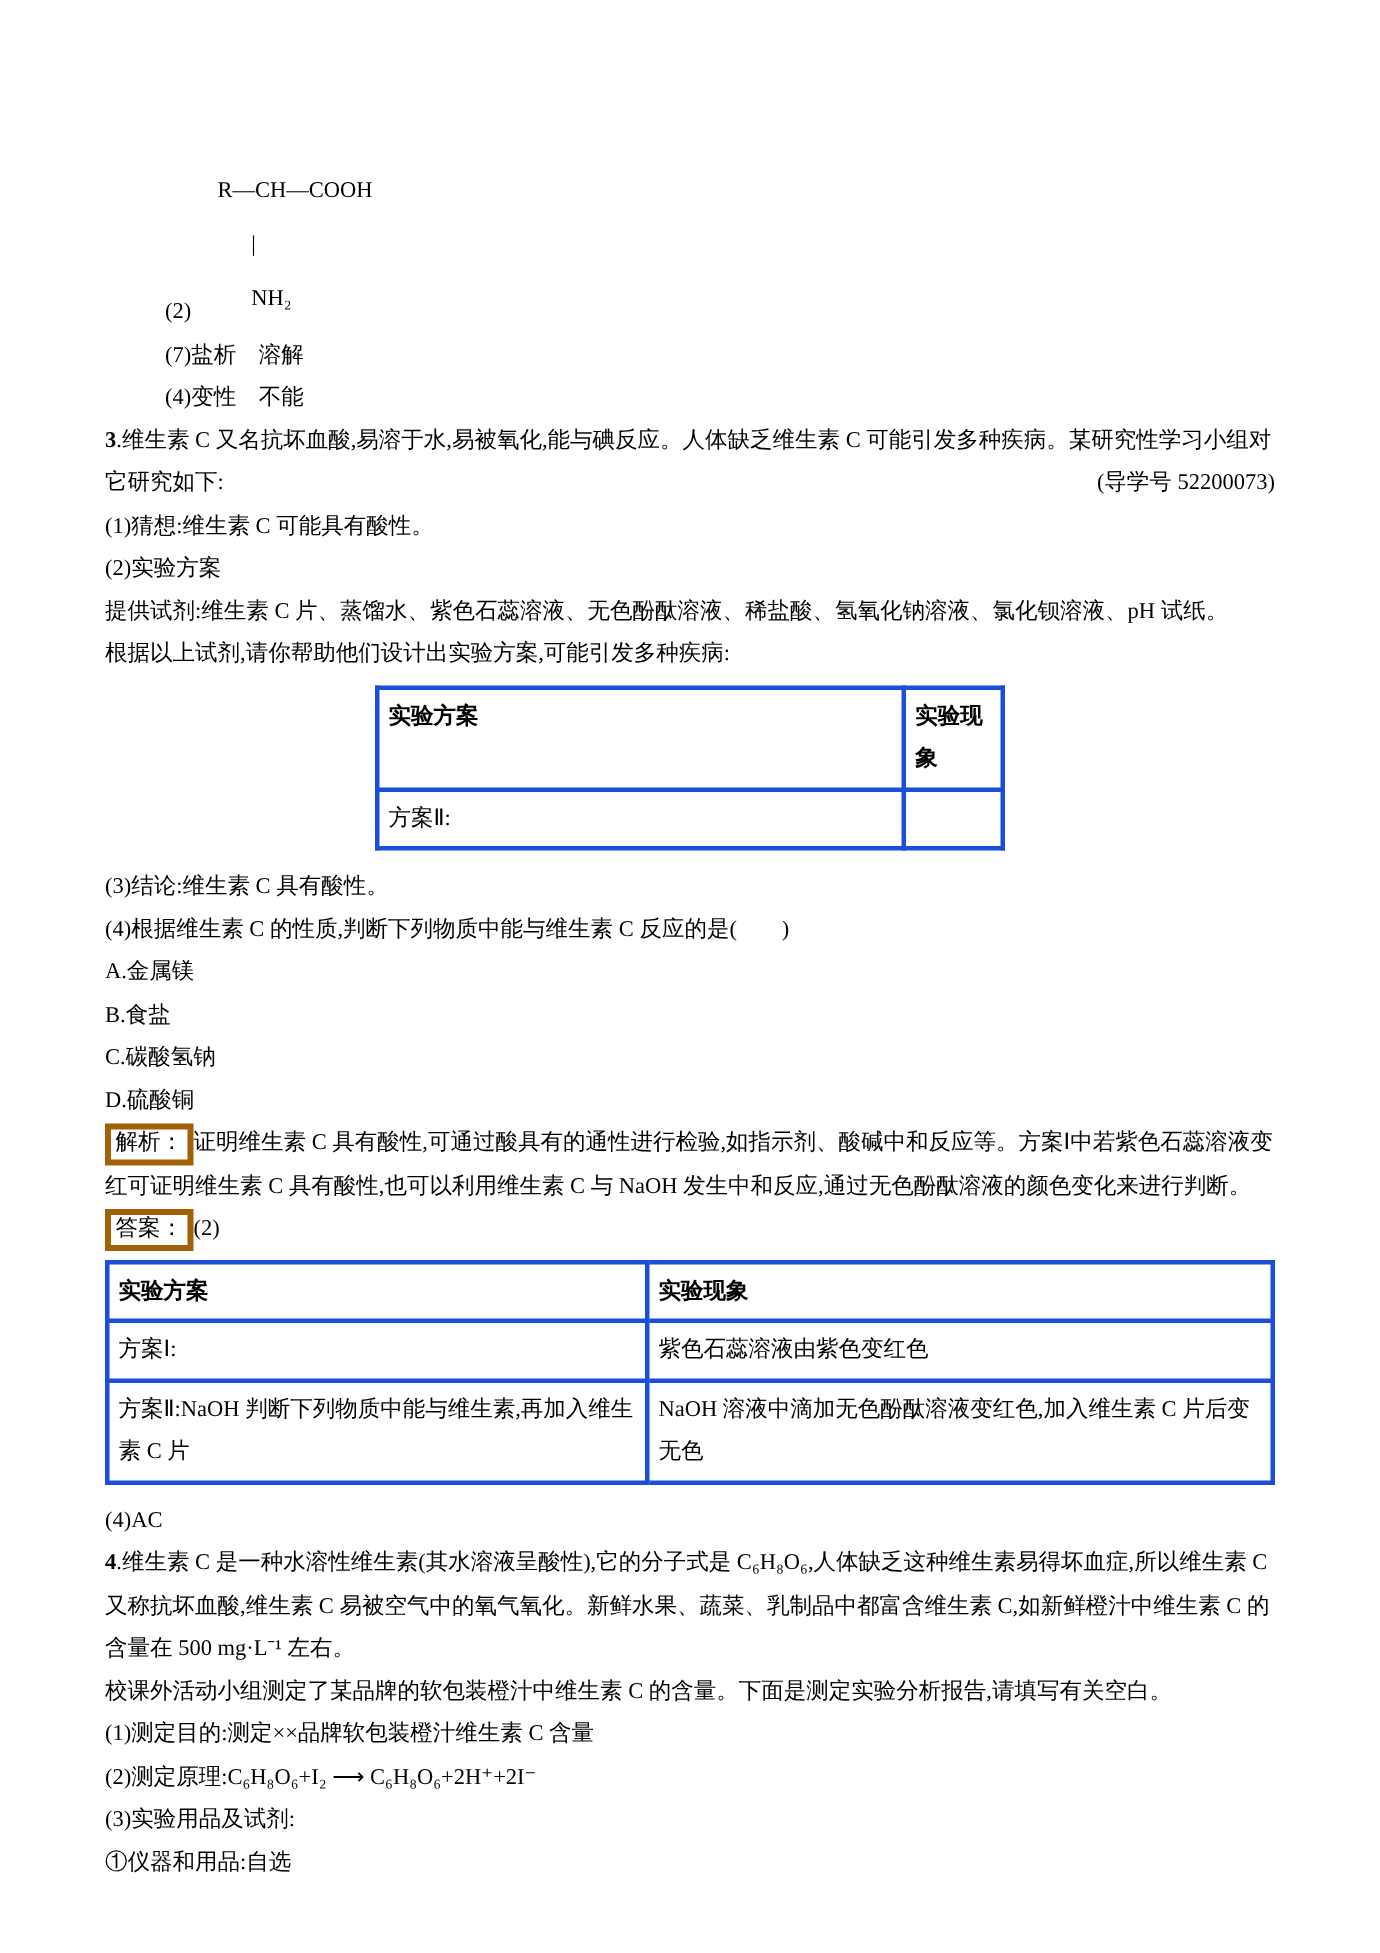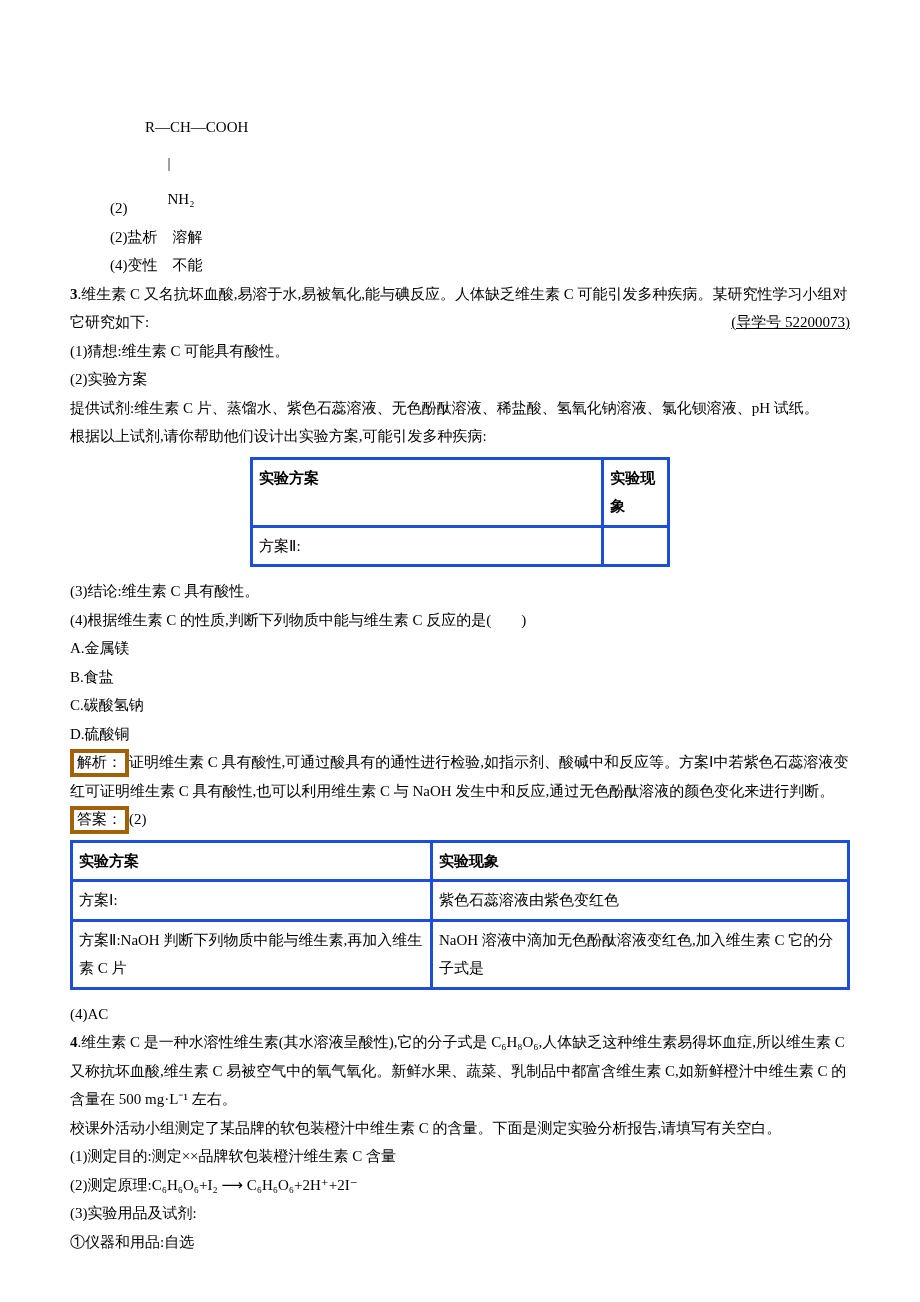--- a/index.html
+++ b/index.html
@@ -21,21 +21,21 @@
       margin-bottom: 8px;
     }
     p { margin: 0; }
     .para { margin: 0; }
     .boxed {
       border: 4px solid #a16207;
       padding: 0 3px;
       display: inline-block;
       line-height: 1.3;
     }
-    .ref { float: right; text-decoration: underline; }
+    .ref { float: right; }
     table {
       border-collapse: collapse;
       margin: 6px 0 10px 0;
     }
     table td {
       border: 3px solid #1d4ed8;
       padding: 4px 6px;
       vertical-align: top;
     }
     .t1 { width: 420px; margin-left: 180px; }
@@ -45,21 +45,21 @@
   </style>
 </head>
 <body>
 
 <div class="formula">
 <span>R—CH—COOH</span>
 <br><span>      |</span>
 <br><span>      NH₂</span>
 </div>
 <p class="indent" style="margin-top:-22px;"><span>(2)</span></p>
-<p class="indent">(2)盐析　溶解</p>
+<p class="indent">(7)盐析　溶解</p>
 <p class="indent">(4)变性　不能</p>
 
 <p class="para">
   <b>3</b><span>.维生素 C 又名抗坏血酸,易溶于水,易被氧化,能与碘反应。人体缺乏维生素 C 可能引发多种疾病。某研究性学习小组对它研究如下:</span>
   <span class="ref">(导学号 52200073)</span>
 </p>
 <p>(1)猜想:维生素 C 可能具有酸性。</p>
 <p>(2)实验方案</p>
 <p>提供试剂:维生素 C 片、蒸馏水、紫色石蕊溶液、无色酚酞溶液、稀盐酸、氢氧化钠溶液、氯化钡溶液、pH 试纸。</p>
 <p>根据以上试剂,请你帮助他们设计出实验方案,可能引发多种疾病:</p>
@@ -97,29 +97,29 @@
       <tr>
     <td class="h" style="width:360px;">实验方案</td>
     <td class="h">实验现象</td>
   </tr>
   <tr>
     <td>方案Ⅰ:</td>
     <td>紫色石蕊溶液由紫色变红色</td>
   </tr>
   <tr>
     <td>方案Ⅱ:NaOH 判断下列物质中能与维生素,再加入维生素 C 片</td>
-    <td>NaOH 溶液中滴加无色酚酞溶液变红色,加入维生素 C 它的分子式是</td>
+    <td>NaOH 溶液中滴加无色酚酞溶液变红色,加入维生素 C 片后变无色</td>
   </tr>
 </tbody>
   </table>
 
 <p>(4)AC</p>
 
 <p class="para">
   <b>4</b><span>.维生素 C 是一种水溶性维生素(其水溶液呈酸性),它的分子式是 C₆H₈O₆,人体缺乏这种维生素易得坏血症,所以维生素 C 又称抗坏血酸,维生素 C 易被空气中的氧气氧化。新鲜水果、蔬菜、乳制品中都富含维生素 C,如新鲜橙汁中维生素 C 的含量在 500 mg·L⁻¹ 左右。</span>
 </p>
 <p>校课外活动小组测定了某品牌的软包装橙汁中维生素 C 的含量。下面是测定实验分析报告,请填写有关空白。</p>
 <p>(1)测定目的:测定××品牌软包装橙汁维生素 C 含量</p>
 <p>
-  <span>(2)测定原理:</span><span>C₆H₆O₆+I₂ ⟶ C₆H₆O₆+2H⁺+2I⁻</span>
+  <span>(2)测定原理:</span><span>C₆H₈O₆+I₂ ⟶ C₆H₈O₆+2H⁺+2I⁻</span>
 </p>
 <p>(3)实验用品及试剂:</p>
 <p>①仪器和用品:自选</p>
 
 </body></html>

